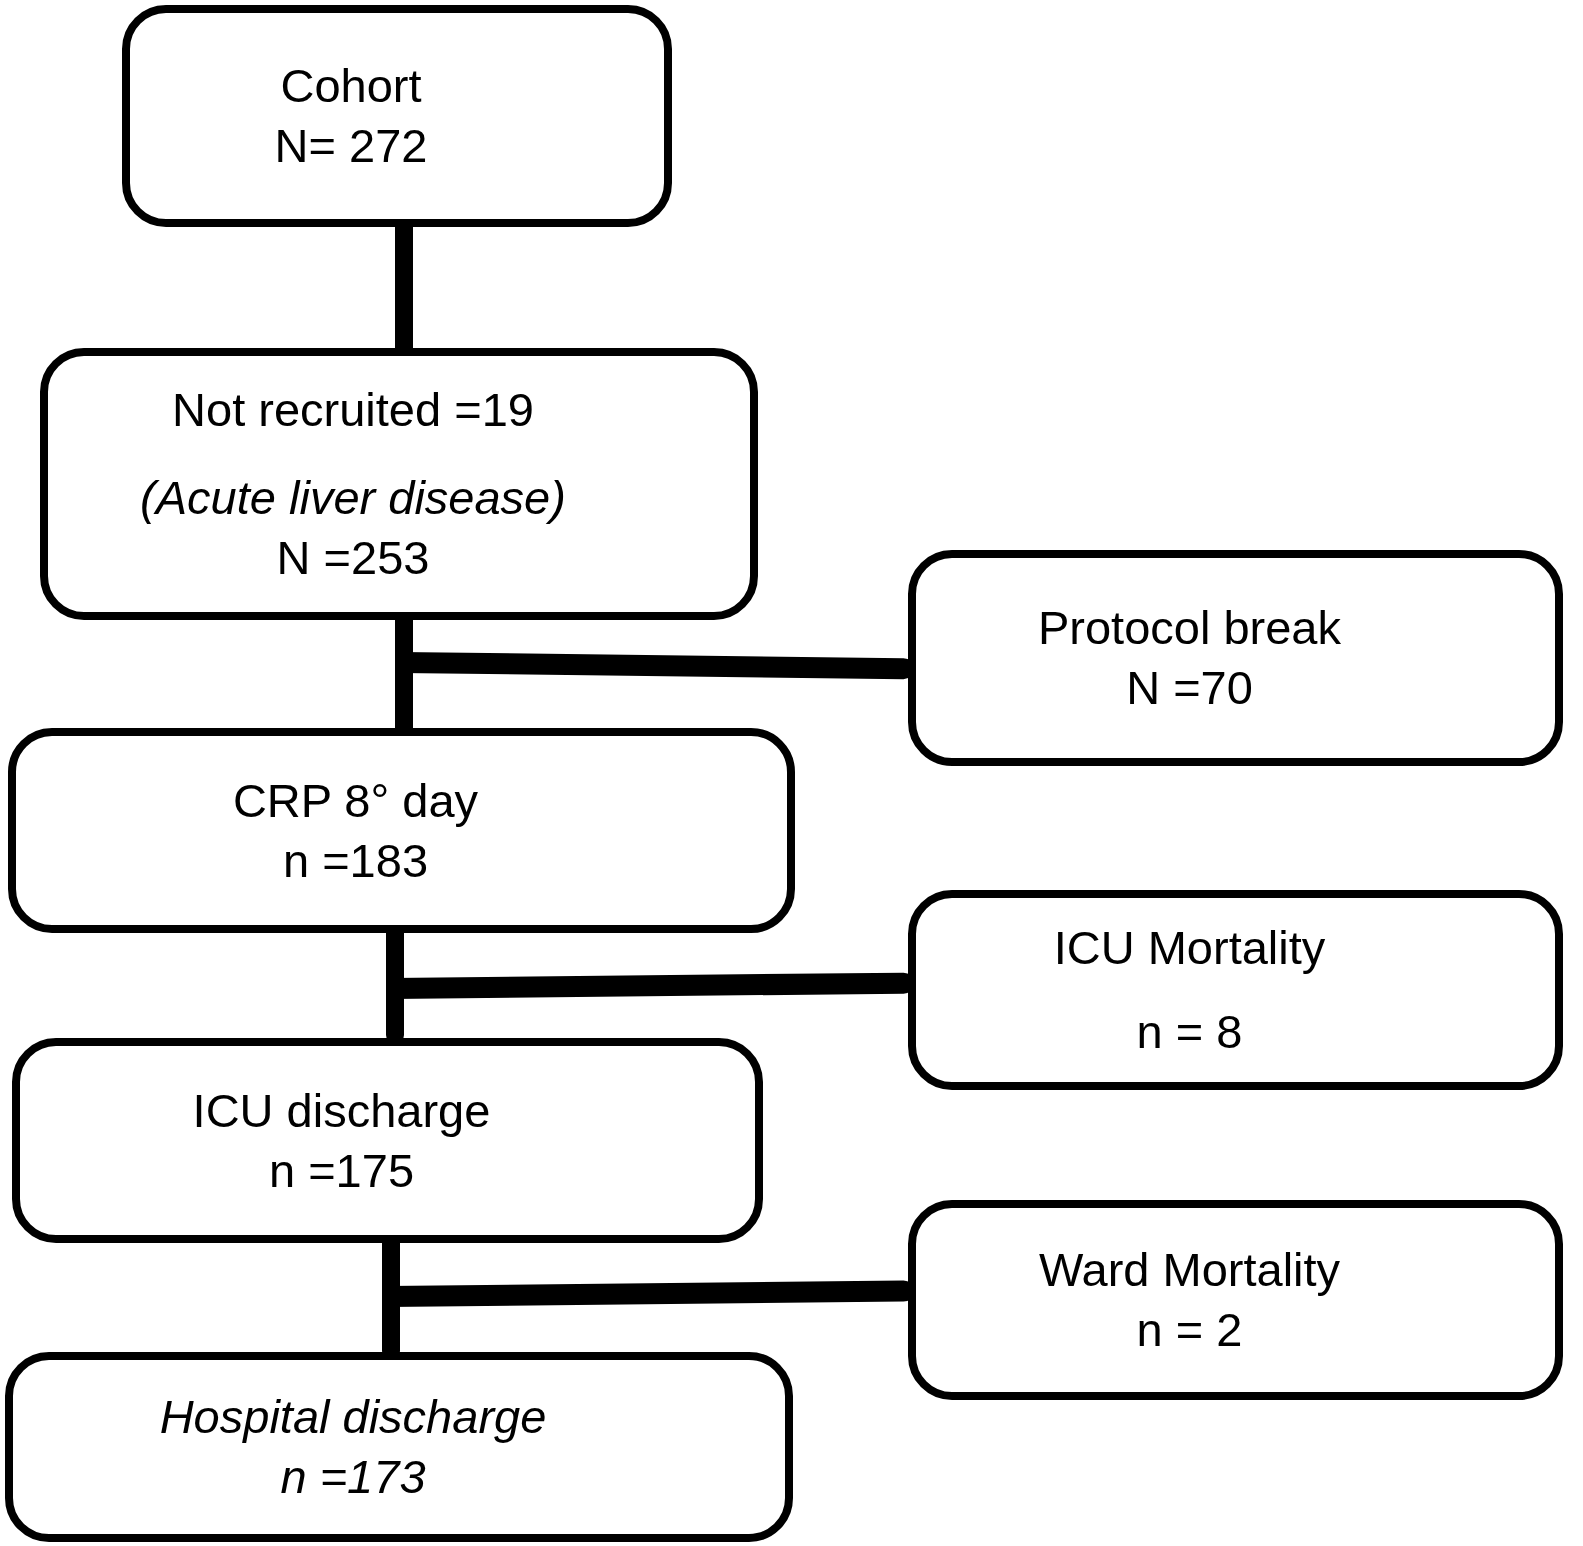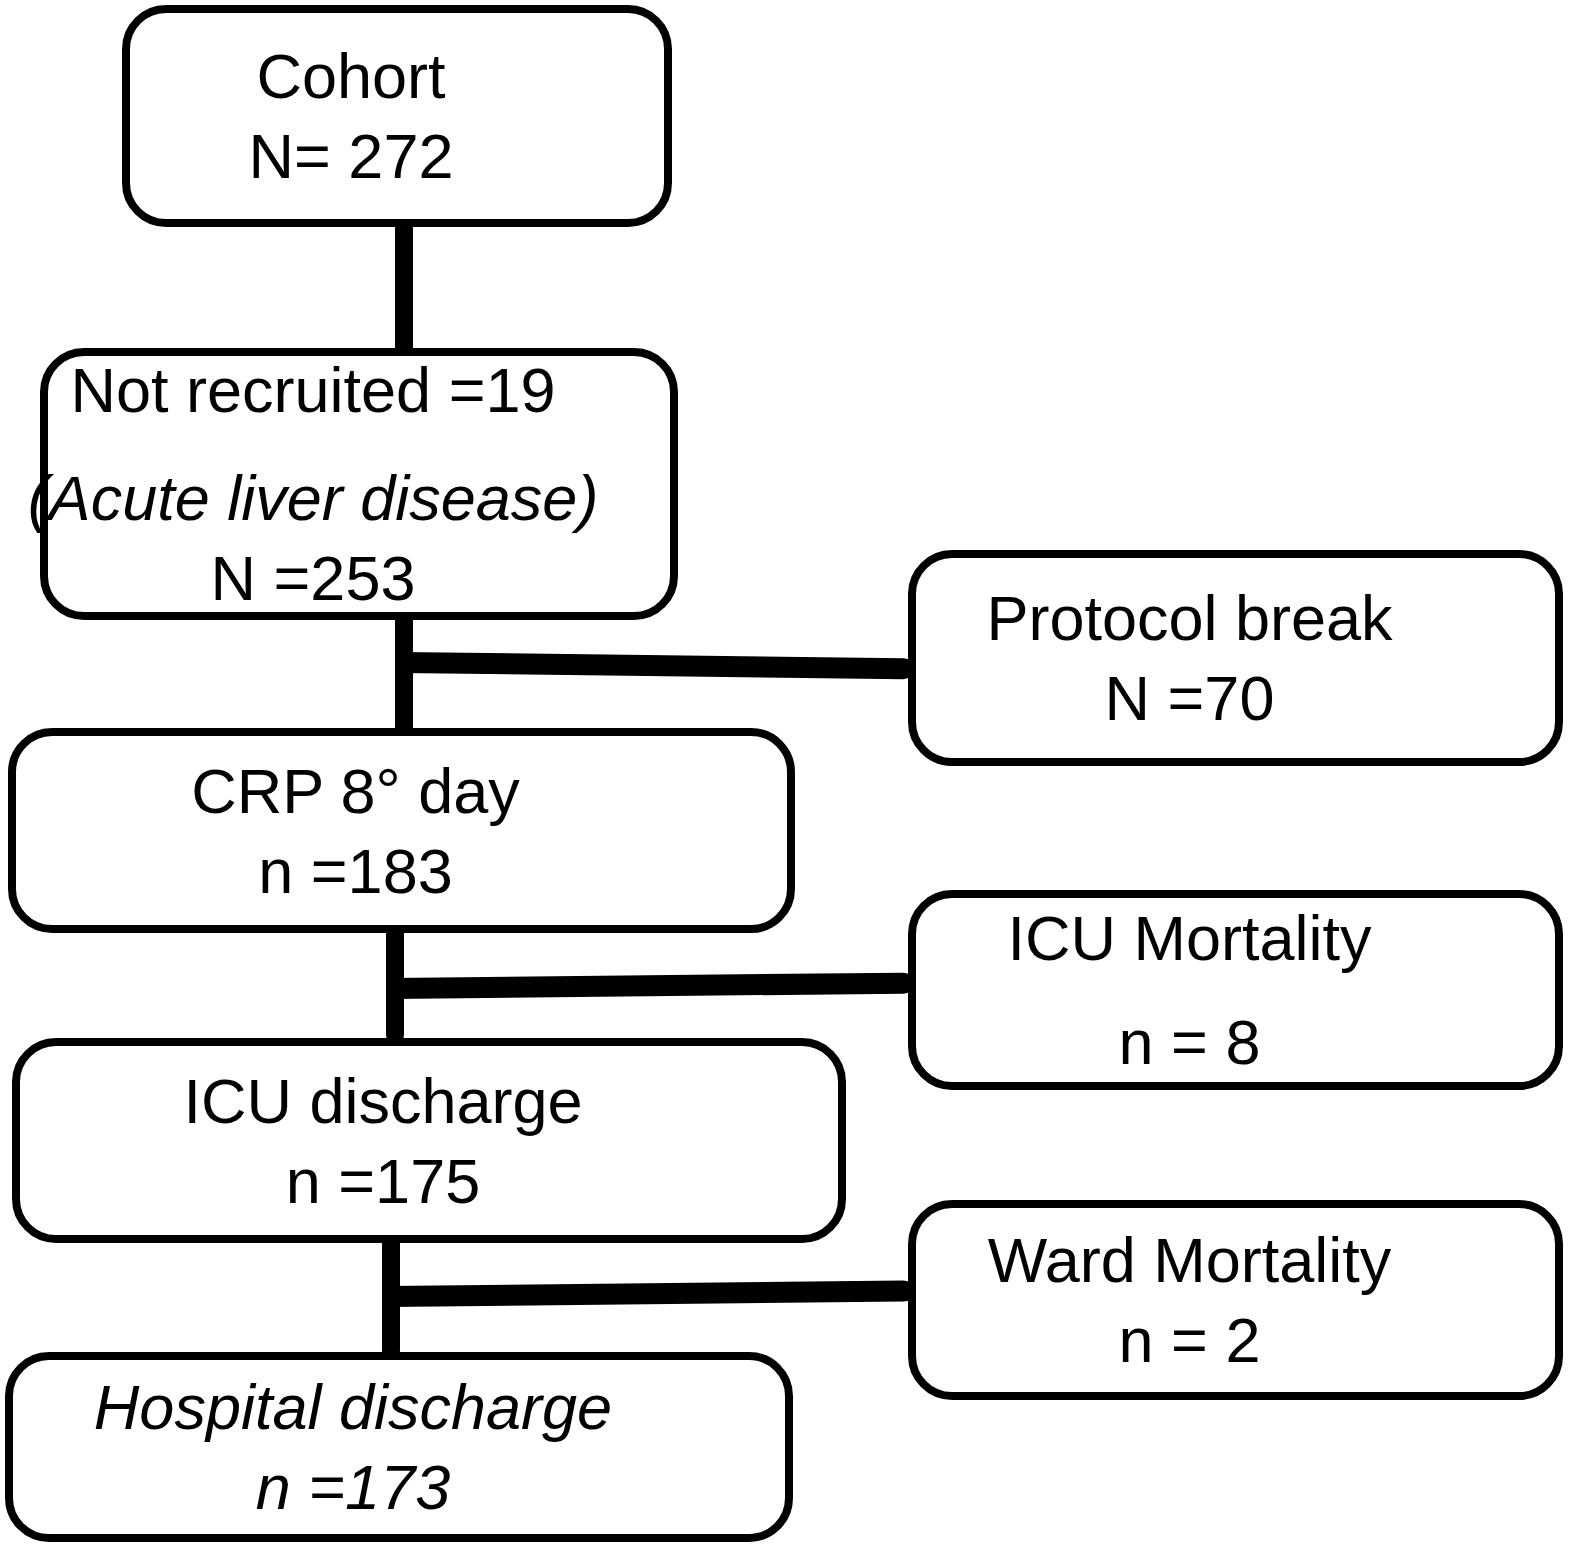--- a/index.html
+++ b/index.html
@@ -20,21 +20,21 @@
     position: absolute;
     box-sizing: border-box;
     background: #ffffff;
     border: 8px solid #000000;
     border-radius: 44px;
     display: flex;
     flex-direction: column;
     align-items: center;
     justify-content: center;
     text-align: center;
-    font-size: 63px;
+    font-size: 47px;
     line-height: 1.27;
     padding-right: 92px; 
     z-index: 2;
   }
   .box .line { white-space: nowrap; }
   .italic { font-style: italic; margin-top: 28px; }
 
   .vline {
     position: absolute;
     width: 18px;
@@ -46,25 +46,25 @@
   .hline {
     position: absolute;
     height: 21px;
     background: #000000;
     border-radius: 0 11px 11px 0;
     z-index: 1;
   }
 
   
   #b-cohort            { left: 122px; top: 5px;    width: 550px; height: 222px; }
-  #b-not-recruited     { left: 40px;  top: 348px;  width: 638px; height: 272px; }
+  #b-not-recruited     { left: 40px;  top: 348px;  width: 718px; height: 272px; }
   #b-protocol-break    { left: 908px; top: 550px;  width: 655px; height: 216px; }
   #b-crp-day1          { left: 8px;   top: 728px;  width: 787px; height: 205px; }
   #b-icu-mortality     { left: 908px; top: 890px;  width: 655px; height: 200px; gap: 24px; }
-  #b-icu-discharge     { left: 12px;  top: 1038px; width: 834px; height: 205px; }
+  #b-icu-discharge     { left: 12px;  top: 1038px; width: 751px; height: 205px; }
   #b-ward-mortality    { left: 908px; top: 1200px; width: 655px; height: 200px; }
   #b-hospital-discharge{ left: 5px;   top: 1352px; width: 788px; height: 190px; font-style: italic; }
 
   #v-cohort-notrecruited   { left: 395px; top: 220px;  height: 134px; }
   #v-notrecruited-crp      { left: 395px; top: 614px;  height: 126px; }
   #v-crp-icudischarge      { left: 386px; top: 926px;  height: 118px; }
   #v-icudischarge-hospital { left: 382px; top: 1238px; height: 122px; }
 
   #h-protocol-break { left: 400px; top: 652px;  width: 514px; transform: rotate(0.7deg);  transform-origin: left center; }
   #h-icu-mortality  { left: 392px; top: 978px;  width: 522px; transform: rotate(-0.6deg); transform-origin: left center; }

